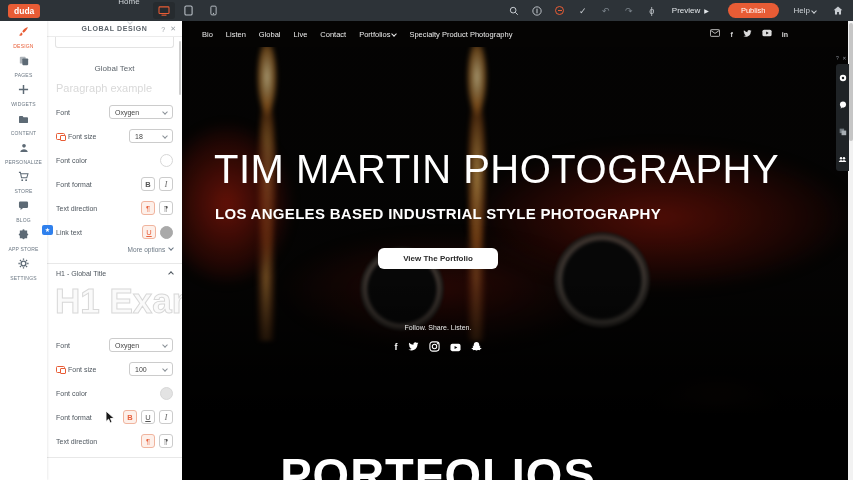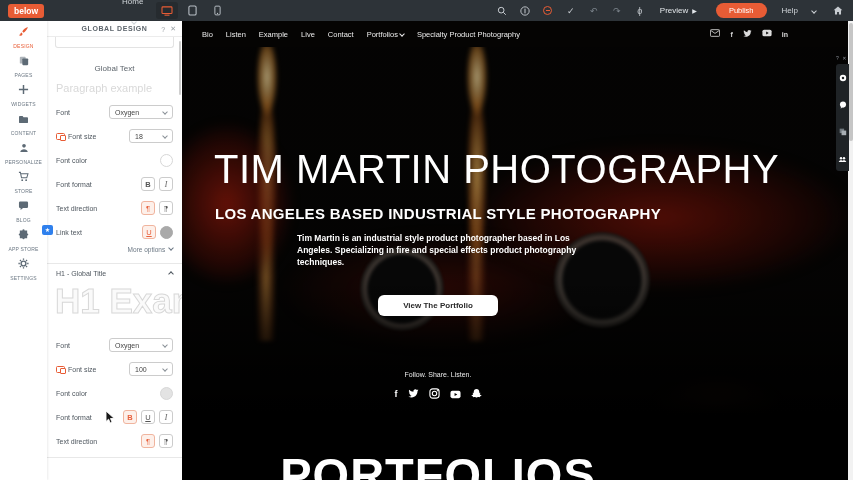--- a/index.html
+++ b/index.html
@@ -20,21 +20,21 @@
   .dev-cell.active { color:#e85c35; background:#262b2f; }
   .tb-right { margin-left:auto; display:flex; align-items:center; gap:9px; padding-right:8px; }
   .tb-ic { color:#c7ccd1; font-size:9px; display:flex; align-items:center; justify-content:center;
            width:14px; height:14px; }
   .tb-ic.dim { color:#7c858c; }
   .fb-circle { width:9px; height:9px; border:1px solid #e85c35; border-radius:50%; position:relative; }
   .fb-circle::after { content:""; position:absolute; left:1.5px; right:1.5px; top:3px; height:1.4px; background:#e85c35; }
   .preview-btn { color:#e3e7ea; font-size:8px; display:flex; align-items:center; gap:4px; margin:0 4px; }
   .publish { background:#e85c35; color:#fff; font-size:7.5px; padding:3px 13px;
              border-radius:9px; margin:8px 6px; }
-  .help { color:#cfd4d8; font-size:8px; display:flex; align-items:center; gap:12px; margin-right:6px; }
+  .help { color:#cfd4d8; font-size:8px; display:flex; align-items:center; gap:0; margin-right:6px; }
   .chev { display:inline-block; width:4px; height:4px; border-right:1px solid currentColor;
           border-bottom:1px solid currentColor; transform:rotate(45deg); margin-left:2px; vertical-align:2px; }
   .chev.up { transform:rotate(-135deg); vertical-align:-1px; }
 
   
   .sidebar { position:absolute; top:21px; left:0; width:47px; height:459px;
              background:#fff; z-index:40; box-shadow:1px 0 2px rgba(0,0,0,.08); }
   .sb-item { height:29px; display:flex; flex-direction:column; align-items:center;
              justify-content:center; gap:2px; color:#5d6a75; position:relative; cursor:pointer; }
   .sb-item .sb-label { font-size:5px; letter-spacing:.2px; color:#6c7884; }
@@ -139,21 +139,21 @@
 
   
   .cursor { position:absolute; left:105px; top:410px; z-index:100; pointer-events:none; }
 </style>
 </head>
 <body>
 
 <div class="canvas">
 
   <header class="topbar">
-    <span class="logo">below</span>
+    <span class="logo">duda</span>
 
     <div class="page-sel">
       <span>Home</span>
       <i class="chev"></i>
     </div>
 
     <div class="tb-group" style="margin-left:10px;">
       <span class="dev-cell active">
         <svg viewBox="0 0 14 12" width="12" height="10">
             <rect x="1" y="1" width="12" height="8" rx="1" fill="none" stroke="currentColor" stroke-width="1.3"></rect>
@@ -411,21 +411,21 @@
     <div class="divider"></div>
 
     <div class="panel-scroll"></div>
   </aside>
 
   <main class="preview">
 
     <nav class="site-nav">
       <span class="navlink">Bio</span>
       <span class="navlink">Listen</span>
-      <span class="navlink">Example</span>
+      <span class="navlink">Global</span>
       <span class="navlink">Live</span>
       <span class="navlink">Contact</span>
       <span class="navlink">
         <span>Portfolios</span>
           <i class="chev"></i>
       </span>
       <span class="navlink">Specialty Product Photography</span>
 
       <span class="nav-social">
         <span><svg viewBox="0 0 12 9" width="10" height="8">
@@ -451,21 +451,20 @@
       <div class="fx hood"></div>
       <div class="fx body-low"></div>
       <div class="fx wheel w1"></div>
       <div class="fx wheel w2"></div>
       <div class="fx glow-br"></div>
       <div class="hero-dim"></div>
 
       <div class="hero-content">
         <h1 class="hero-title">TIM MARTIN PHOTOGRAPHY</h1>
         <h2 class="hero-sub">LOS ANGELES BASED INDUSTRIAL STYLE PHOTOGRAPHY</h2>
-        <p class="hero-para">Tim Martin is an industrial style product photographer based in Los Angeles. Specializing in fire and special effects product photography techniques.</p>
         <span class="cta">View The Portfolio</span>
         <div class="follow">Follow. Share. Listen.</div>
         <div class="hero-social">
           <span class="soc-letter">f</span>
           <span><svg viewBox="0 0 24 24" width="11" height="11">
                 <path d="M23 4.9c-.8.4-1.7.6-2.6.8a4.5 4.5 0 0 0 2-2.5c-.9.5-1.9.9-2.9 1.1a4.5 4.5 0 0 0-7.7 4.1A12.8 12.8 0 0 1 2.5 3.6a4.5 4.5 0 0 0 1.4 6 4.4 4.4 0 0 1-2-.6v.1a4.5 4.5 0 0 0 3.6 4.4 4.5 4.5 0 0 1-2 .1 4.5 4.5 0 0 0 4.2 3.1A9 9 0 0 1 1 18.6a12.7 12.7 0 0 0 6.9 2c8.3 0 12.8-6.9 12.8-12.8v-.6c.9-.6 1.6-1.4 2.2-2.3z" fill="currentColor"></path>
               </svg></span>
           <span><svg viewBox="0 0 12 12" width="11" height="11">
                 <rect x="1" y="1" width="10" height="10" rx="3" fill="none" stroke="currentColor" stroke-width="1.2"></rect>
                 <circle cx="6" cy="6" r="2.4" fill="none" stroke="currentColor" stroke-width="1.2"></circle>

